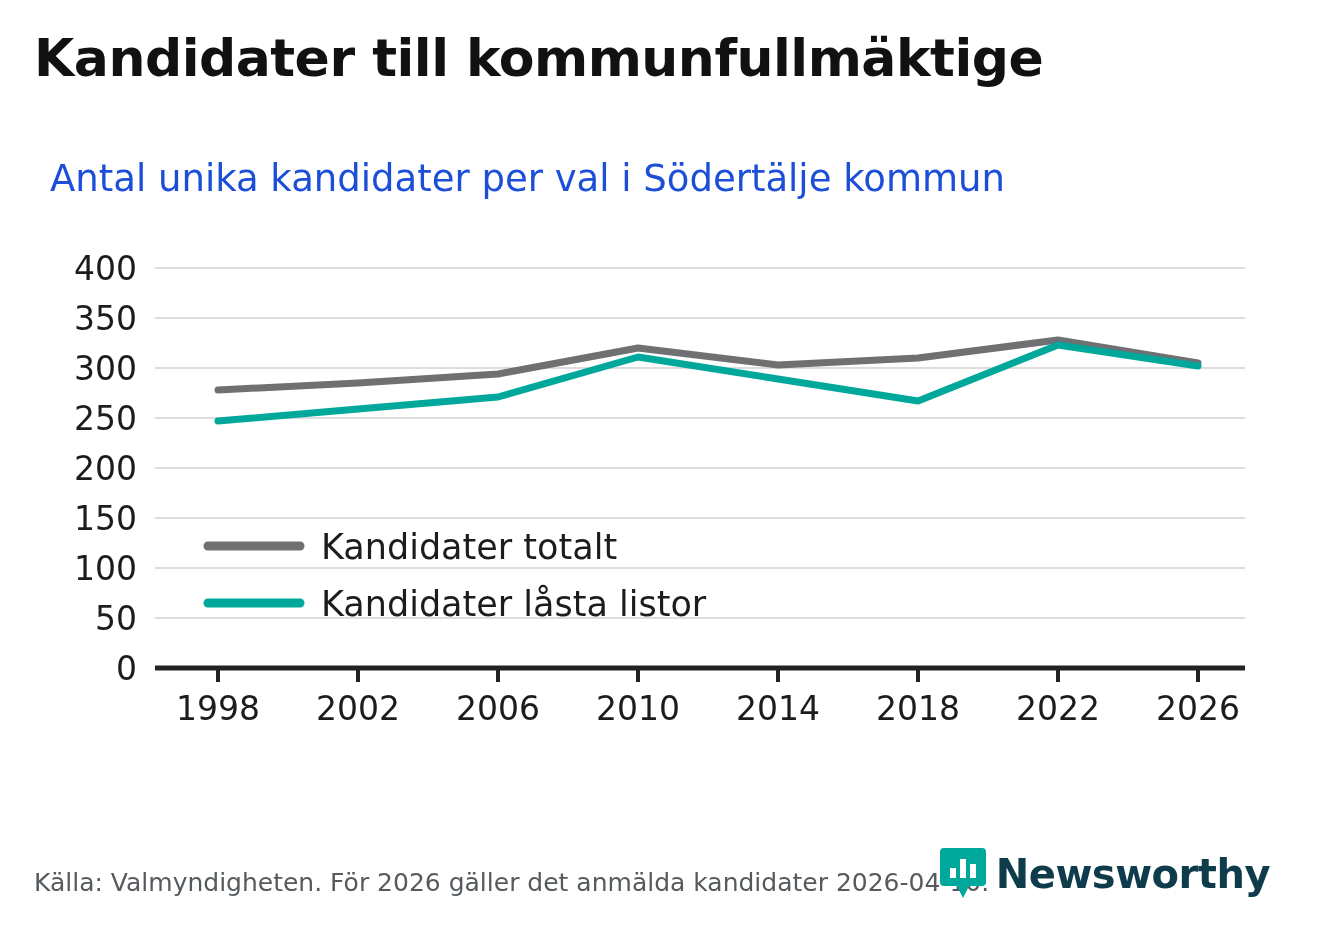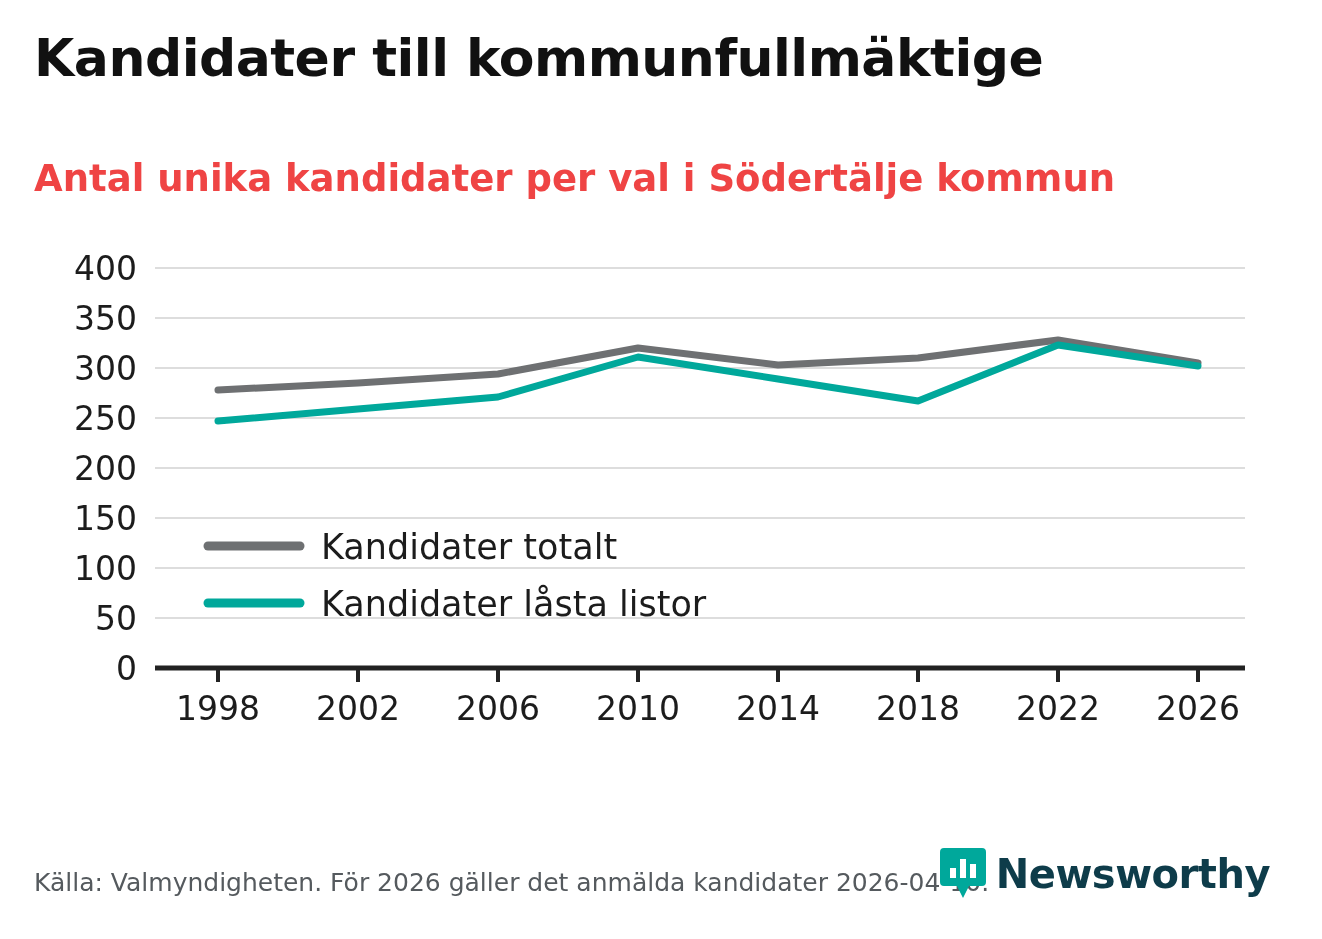--- a/index.html
+++ b/index.html
@@ -27,25 +27,25 @@
     left: 34px;
     top: 28px;
     font-size: 52px;
     font-weight: bold;
     letter-spacing: -0.5px;
     color: #111111;
     white-space: nowrap;
   }
   .subtitle {
     position: absolute;
-    left: 34px;
+    left: 50px;
     top: 157px;
     font-size: 37px;
-    font-weight: bold;
-    color: #ef4444;
+    font-weight: normal;
+    color: #1d4ed8;
     white-space: nowrap;
   }
   .chart-area {
     position: absolute;
     left: 0;
     top: 236px;
     width: 1322px;
     height: 520px;
   }
   .footer {

